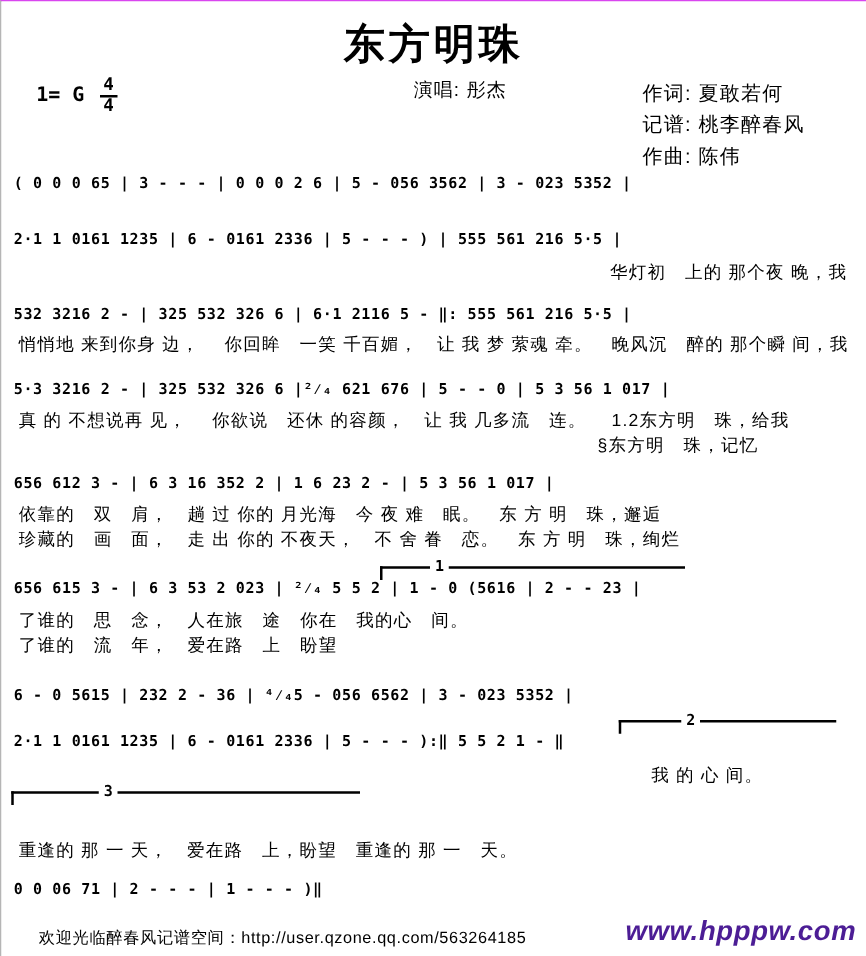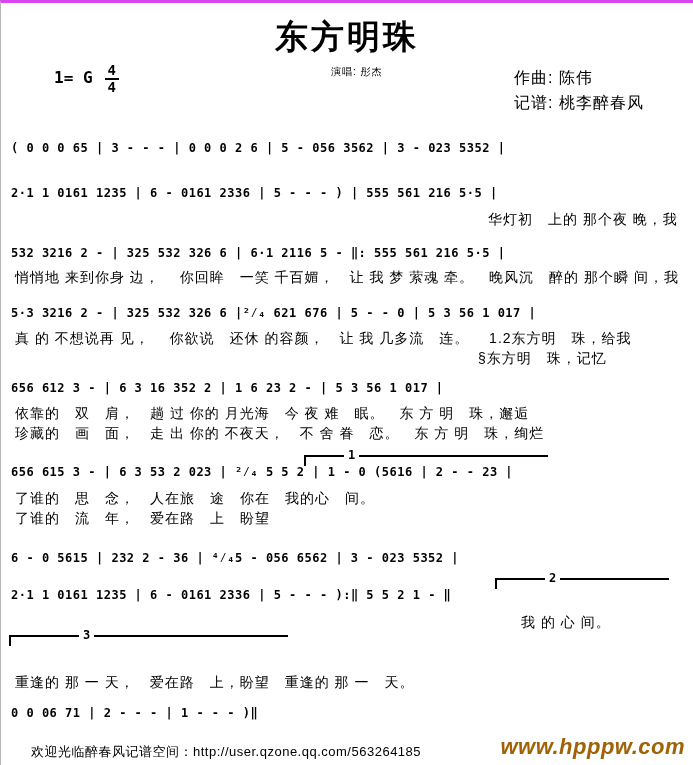--- a/index.html
+++ b/index.html
@@ -1,35 +1,34 @@
 <!DOCTYPE html>
 <html><head>
 <meta charset="utf-8">
 <style>
   html,body{margin:0;padding:0;background:#e8e8e8;}
   .sheet{
     position:relative;width:693px;height:765px;background:#ffffff;
     color:#000;overflow:hidden;box-sizing:border-box;
-    border-top:3px solid #d946ef;border-left:1px solid #b5b5b5;
+    border-top:1px solid #d946ef;border-left:1px solid #b5b5b5;
     font-family:"Liberation Sans","DejaVu Sans",sans-serif;
   }
   .title{
     position:absolute;top:12px;left:0;width:100%;text-align:center;
     font-size:33px;font-weight:bold;letter-spacing:3px;
   }
   .keysig{
     position:absolute;left:28px;top:60px;font-size:16px;font-weight:bold;
     font-family:"DejaVu Sans Mono","Liberation Mono",monospace;
-    margin-left:25px;
   }
   .frac{display:inline-block;vertical-align:middle;text-align:center;
     margin-left:12px;line-height:1.05;font-size:14px;font-weight:bold;}
   .frac .num{display:block;border-bottom:2px solid #000;padding:0 3px;}
   .frac .den{display:block;padding:0 3px;}
-  .singer{position:absolute;left:330px;top:62px;font-size:10px;letter-spacing:1px;}
+  .singer{position:absolute;left:330px;top:62px;font-size:15px;letter-spacing:1px;}
   .credits{position:absolute;left:513px;top:62px;font-size:16px;line-height:25px;letter-spacing:1px;}
   .credits div{margin:0;}
   .notes{
     position:absolute;left:10px;white-space:pre;
     font-family:"DejaVu Sans Mono","Liberation Mono",monospace;
     font-weight:bold;font-size:12px;letter-spacing:0.5px;
   }
   .lyric{position:absolute;white-space:pre;font-size:14px;letter-spacing:1px;}
   
   .n1{top:138px;}  .n2{top:183px;}  .n3{top:243px;}  .n4{top:303px;}
@@ -51,40 +50,41 @@
   .v3{left:8px;top:632px;width:277px;}
   .vlabel{
     position:absolute;top:-9px;background:#fff;padding:0 4px;
     font-size:12px;font-weight:bold;
     font-family:"DejaVu Sans Mono","Liberation Mono",monospace;
   }
   .v1 .vlabel{left:38px;} .v2 .vlabel{left:48px;} .v3 .vlabel{left:68px;}
   .footer-note{position:absolute;left:30px;top:740px;font-size:13px;letter-spacing:0.5px;}
   .watermark{
     position:absolute;right:8px;top:731px;font-size:22px;font-weight:bold;
-    font-style:italic;color:#a16207;letter-spacing:0.5px;
+    font-style:italic;color:#4c1d95;letter-spacing:0.5px;
     font-family:"Liberation Sans","DejaVu Sans",sans-serif;
   }
 </style>
 </head>
 <body>
 
 <div class="sheet">
 
   <div class="title">东方明珠</div>
 
   <div class="keysig">
     <span>1= G</span><span class="frac"><span class="num">4</span><span class="den">4</span></span>
   </div>
 
   <div class="singer">演唱: 彤杰</div>
 
   <div class="credits">
+    <div>作词: 夏敢若何</div>
+    <div>记谱: 桃李醉春风</div>
     <div>作曲: 陈伟</div>
-    <div>记谱: 桃李醉春风</div>
   </div>
 
   <div class="notes n1">( 0 0 0 65 | 3 - - - | 0 0 0 2 6 | 5 - 056 3562 | 3 - 023 5352 |</div>
 
   <div class="notes n2">2·1 1 0161 1235 | 6 - 0161 2336 | 5 - - - ) | 555 561 216 5·5 |</div>
   <div class="lyric ly2">华灯初　上的 那个夜 晚，我</div>
 
   <div class="notes n3">532 3216 2 - | 325 532 326 6 | 6·1 2116 5 - ‖: 555 561 216 5·5 |</div>
   <div class="lyric ly3">悄悄地 来到你身 边，　 你回眸　一笑 千百媚，　让 我 梦 萦魂 牵。　晚风沉　醉的 那个瞬 间，我</div>
 

